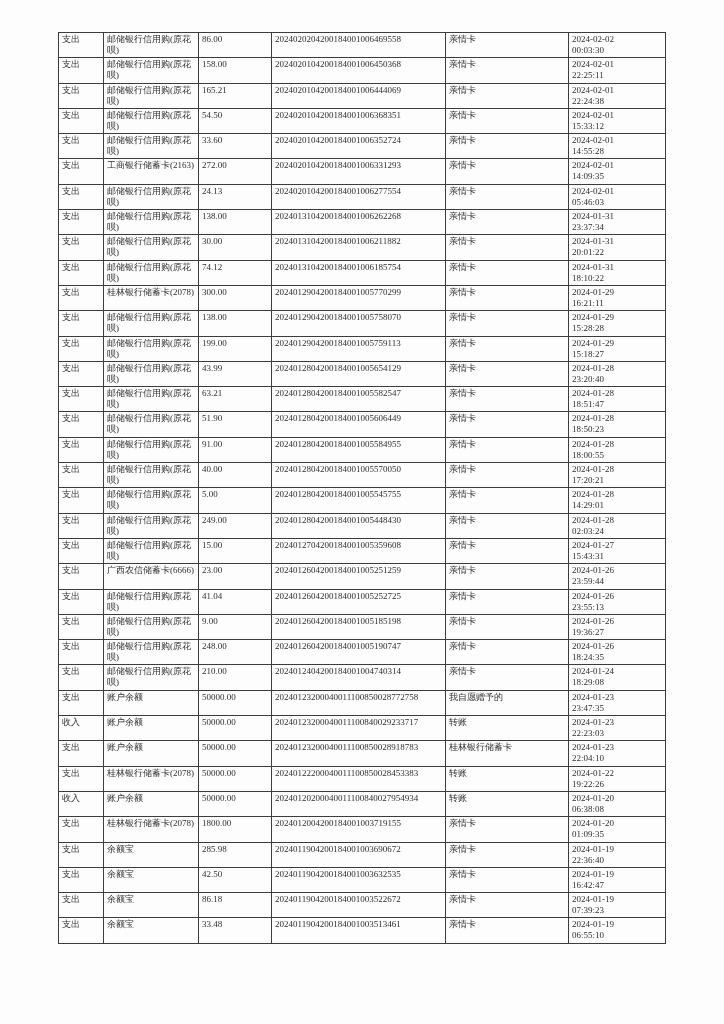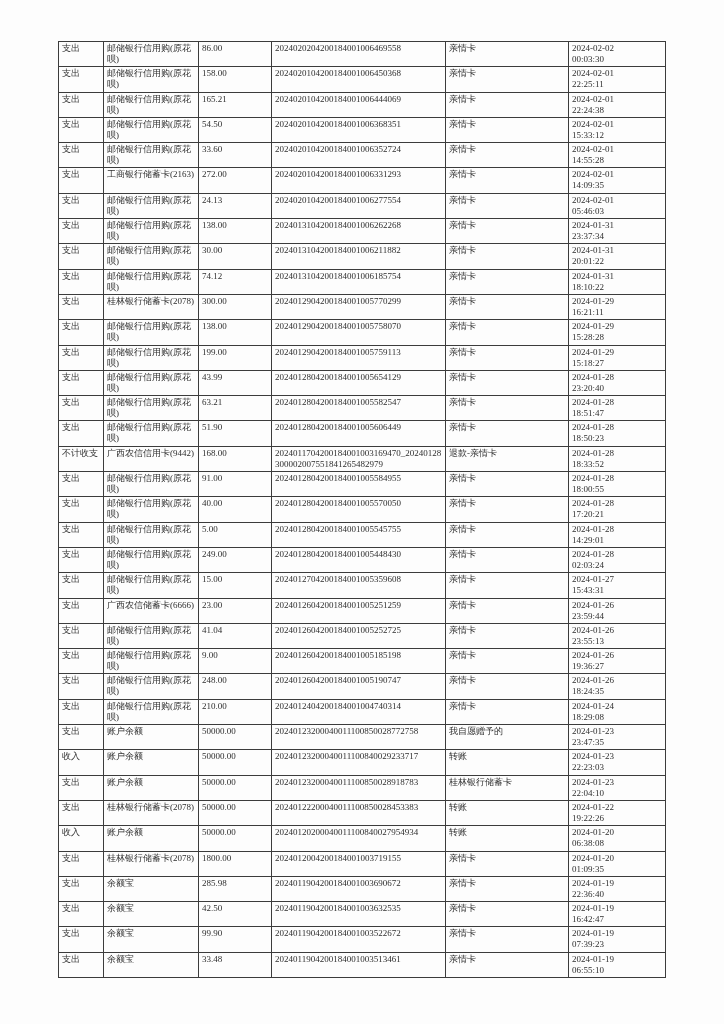--- a/index.html
+++ b/index.html
@@ -13,21 +13,21 @@
     overflow: hidden;
   }
   .page {
     position: relative;
     width: 724px;
     height: 1024px;
   }
   table.txn-table {
     position: absolute;
     left: 58px;
-    top: 41px;
+    top: 32px;
     width: 607px;
     table-layout: fixed;
     border-collapse: collapse;
   }
   table.txn-table td {
     border: 1px solid #3c3c3c;
     vertical-align: top;
     padding: 1px 3px;
     font-size: 9px;
     line-height: 11px;
@@ -193,28 +193,20 @@
 
   <tr>
     <td>支出</td>
     <td>邮储银行信用购(原花呗)</td>
     <td>51.90</td>
     <td>2024012804200184001005606449</td>
     <td>亲情卡</td>
     <td>2024-01-28<br>18:50:23</td>
   </tr>
 
-  <tr>
-    <td>不计收支</td>
-    <td>广西农信信用卡(9442)</td>
-    <td>168.00</td>
-    <td>2024011704200184001003169470_20240128300002007551841265482979</td>
-    <td>退款-亲情卡</td>
-    <td>2024-01-28<br>18:33:52</td>
-  </tr>
 
   <tr>
     <td>支出</td>
     <td>邮储银行信用购(原花呗)</td>
     <td>91.00</td>
     <td>2024012804200184001005584955</td>
     <td>亲情卡</td>
     <td>2024-01-28<br>18:00:55</td>
   </tr>
 
@@ -367,21 +359,21 @@
     <td>余额宝</td>
     <td>42.50</td>
     <td>2024011904200184001003632535</td>
     <td>亲情卡</td>
     <td>2024-01-19<br>16:42:47</td>
   </tr>
 
   <tr>
     <td>支出</td>
     <td>余额宝</td>
-    <td>99.90</td>
+    <td>86.18</td>
     <td>2024011904200184001003522672</td>
     <td>亲情卡</td>
     <td>2024-01-19<br>07:39:23</td>
   </tr>
 
   <tr>
     <td>支出</td>
     <td>余额宝</td>
     <td>33.48</td>
     <td>2024011904200184001003513461</td>

